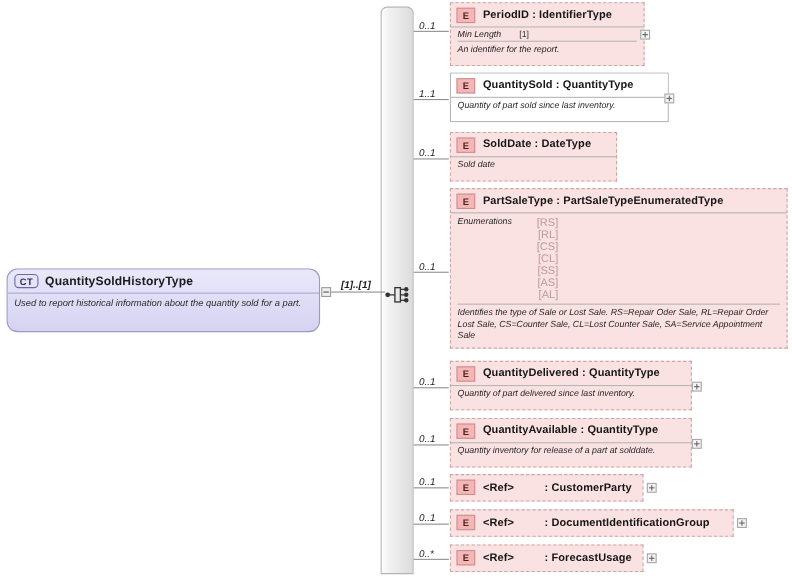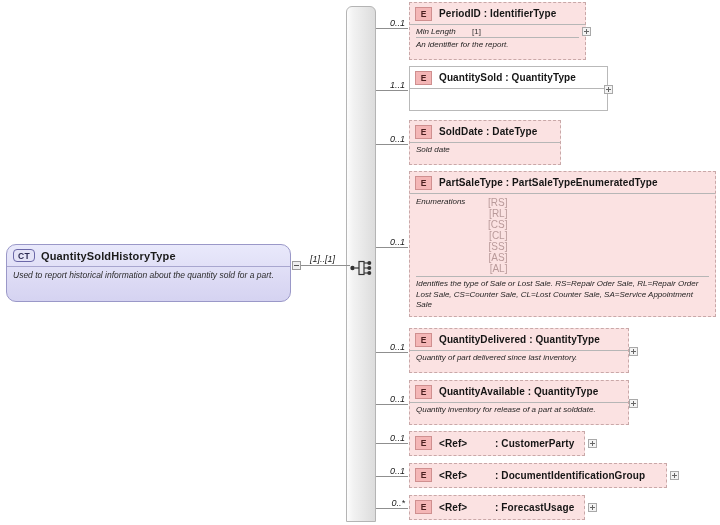--- a/index.html
+++ b/index.html
@@ -91,21 +91,21 @@
     background: #555;
   }
 
   
   .root-card {
     position: absolute;
     left: 310px;
     top: 254px;
     font-size: 9px;
     font-style: italic;
-    font-weight: normal;
+    font-weight: bold;
     color: #1a1a1a;
     white-space: nowrap;
   }
 
   
   .seq-icon {
     position: absolute;
     left: 350px;
     top: 257px;
     width: 24px;
@@ -249,21 +249,21 @@
     background: #666;
   }
 
   
   .card {
     position: absolute;
     font-size: 9px;
     font-style: italic;
     color: #1a1a1a;
     white-space: nowrap;
-    text-align: right;
+    text-align: left;
     width: 24px;
   }
 </style>
 </head>
 <body>
 
 <div id="canvas">
 
   <div class="gray-bar"></div>
 
@@ -327,20 +327,21 @@
     <div class="facet-rule"></div>
     <div class="el-desc">An identifier for the report.</div>
   </div>
   <div class="plus-box" style="left:582px; top:27px;"></div>
 
   <div class="el required has-rule" style="left:409px; top:66px; width:199px; height:45px;">
     <div class="el-head">
       <div class="e-badge">E</div>
       <div class="el-name">QuantitySold : QuantityType</div>
     </div>
+    <div class="el-desc">Quantity of part sold since last inventory.</div>
   </div>
   <div class="plus-box" style="left:604px; top:85px;"></div>
 
   <div class="el has-rule" style="left:409px; top:120px; width:152px; height:45px;">
     <div class="el-head">
       <div class="e-badge">E</div>
       <div class="el-name">SoldDate : DateType</div>
     </div>
     <div class="el-desc">Sold date</div>
   </div>

